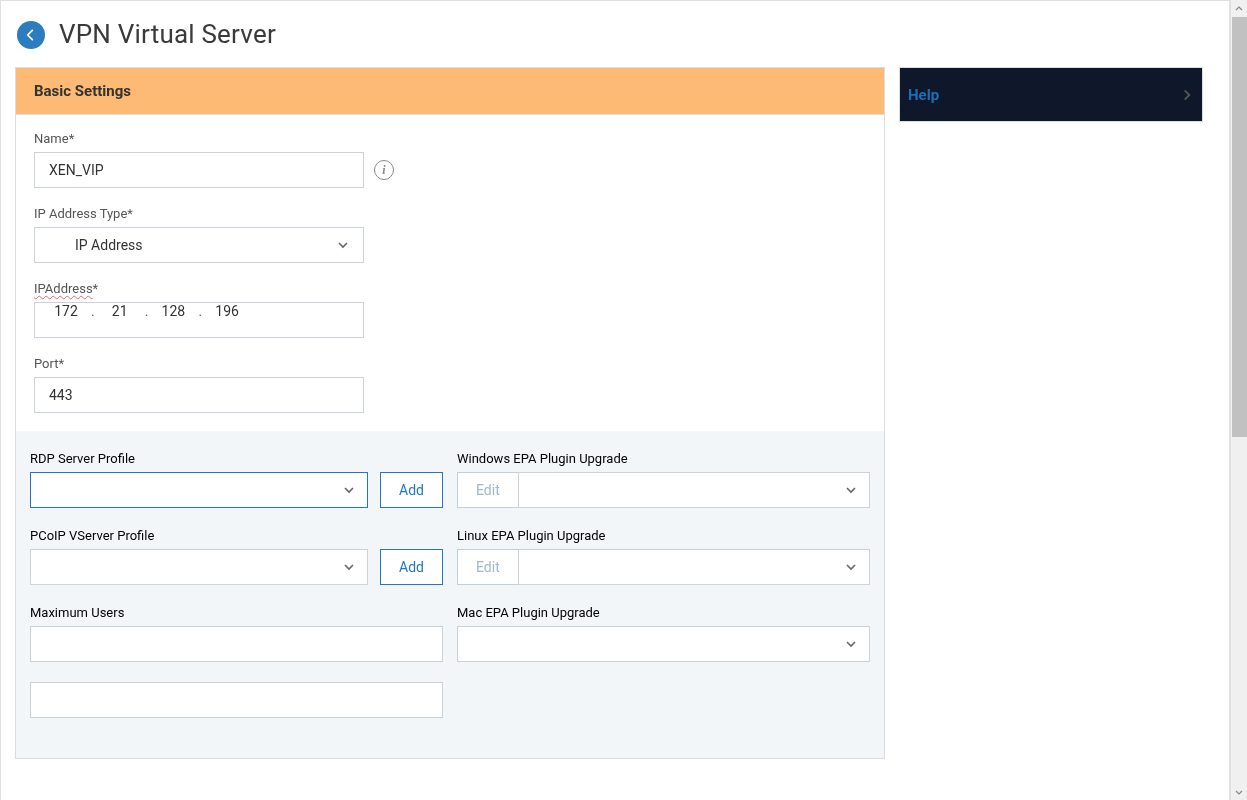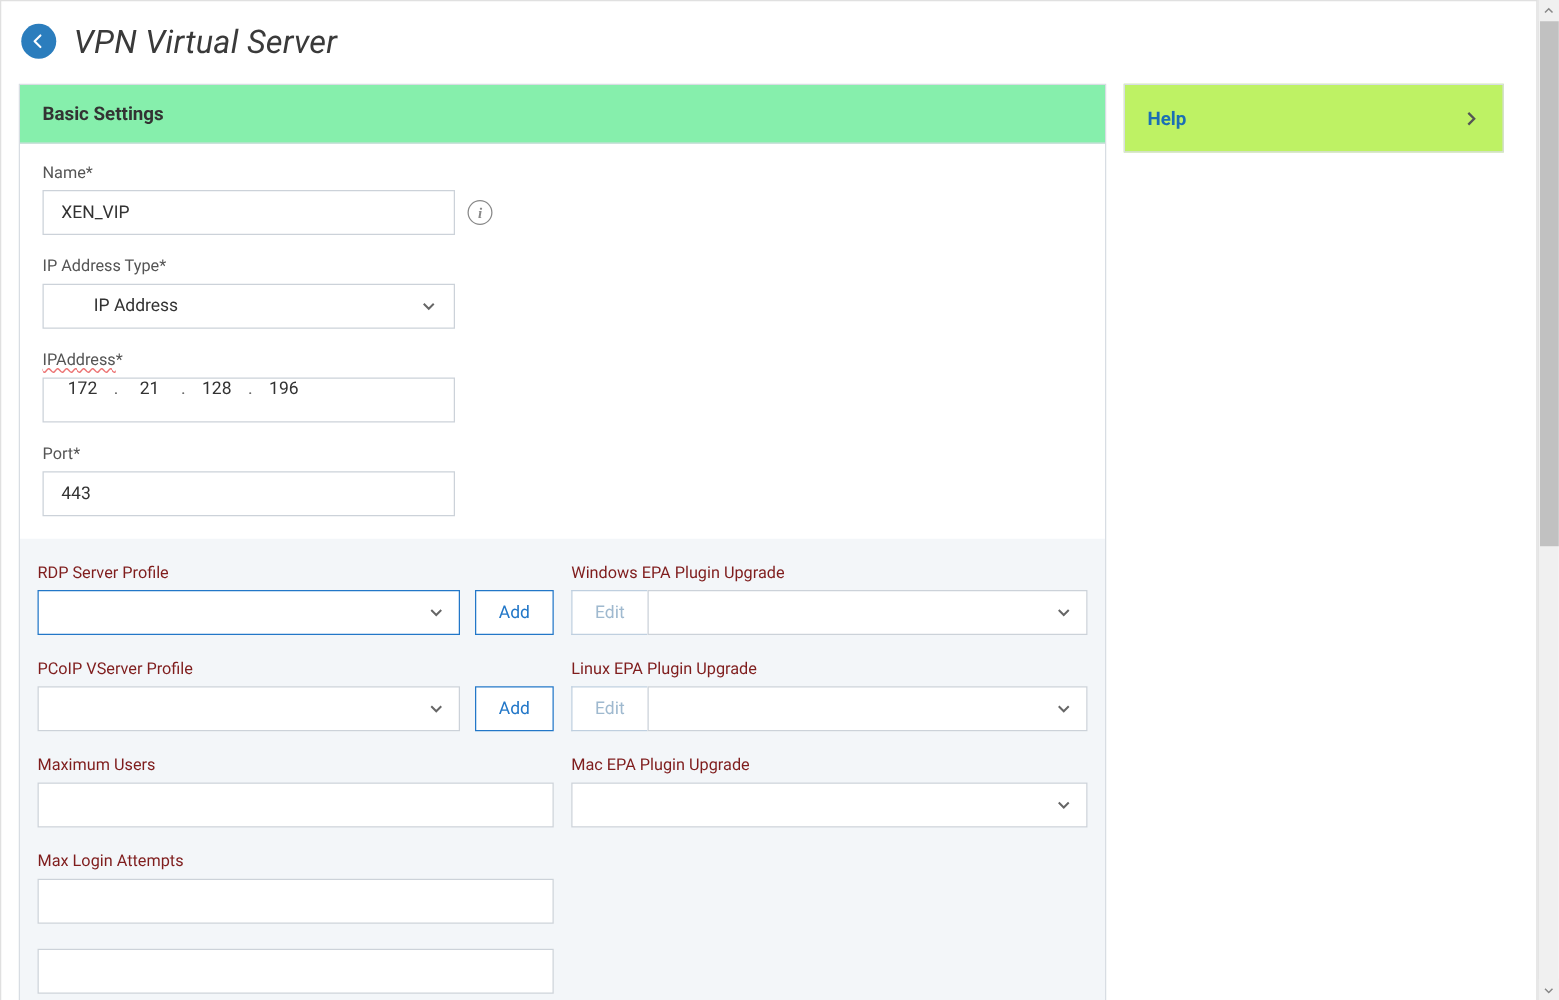--- a/index.html
+++ b/index.html
@@ -45,23 +45,22 @@
     position: absolute;
     top: 17px;
     width: 15px;
     left: 1px;
     height: 420px;
     background: #c1c1c1;
     border-radius: 0;
   }
   .page-header {
     display: flex;
-    align-items: flex-start;
+    align-items: flex-end;
     padding: 18px 16px 18px 16px;
-    font-style: italic;
   }
   .back-button {
     width: 28px;
     height: 28px;
     border-radius: 50%;
     background: #2b7dbd;
     display: flex;
     align-items: center;
     justify-content: center;
     cursor: pointer;
@@ -81,21 +80,21 @@
     padding: 0 14px;
     align-items: flex-start;
   }
   .main-panel {
     flex: 1;
     border: 1px solid #d8dde3;
     background: #fff;
     max-width: 870px;
   }
   .panel-header {
-    background: #86efac;
+    background: #fdba74;
     border-bottom: 1px solid #d8dde3;
     padding: 14px 18px;
     font-weight: 700;
     color: #333;
     font-size: 15px;
   }
   .form-body {
     padding: 16px 18px 0 18px;
   }
   .form-group { margin-bottom: 18px; }
@@ -168,21 +167,21 @@
 
   .sub-panel {
     background: #f3f6f9;
     margin: 6px 0 0 0;
     display: flex;
     gap: 14px;
     padding: 20px 14px 40px 14px;
   }
   .sub-col { flex: 1; }
   .sub-group { margin-bottom: 20px; }
-  .sub-label { font-size: 13px; color: #7f1d1d; margin-bottom: 6px; display: block; }
+  .sub-label { font-size: 13px; color: #000000; margin-bottom: 6px; display: block; }
   .select-full {
     width: 100%;
     height: 36px;
     border: 1px solid #ccd2d9;
     background: #fff;
     display: flex;
     align-items: center;
     justify-content: flex-end;
     padding: 0 12px;
     cursor: pointer;
@@ -210,22 +209,22 @@
     font-family: inherit;
   }
   .btn[disabled] {
     color: #9fb9cf;
     border-color: #bfcfdf;
     cursor: default;
   }
   .help-panel {
     width: 304px;
     border: 1px solid #d8dde3;
-    background: #bef264;
-    padding: 16px 18px;
+    background: #0f172a;
+    padding: 16px 8px;
     display: flex;
     align-items: center;
     justify-content: space-between;
     cursor: pointer;
     height: 55px;
   }
   .help-title {
     color: #1a6fb5;
     font-weight: 700;
     font-size: 15px;
@@ -317,24 +316,20 @@
                 </div>
                 <button class="btn">Add</button>
               </div>
             </div>
 
             <div class="sub-group">
               <label class="sub-label">Maximum Users</label>
               <input class="input-full" type="text" style="">
             </div>
 
-            <div class="sub-group">
-              <label class="sub-label">Max Login Attempts</label>
-              <input class="input-full" type="text" style="">
-            </div>
 
             <div class="sub-group" style="margin-bottom:0">
               <input class="input-full" type="text" style="">
             </div>
           </div>
 
           <div class="sub-col">
             <div class="sub-group">
               <label class="sub-label">Windows EPA Plugin Upgrade</label>
               <div class="edit-select-row">

